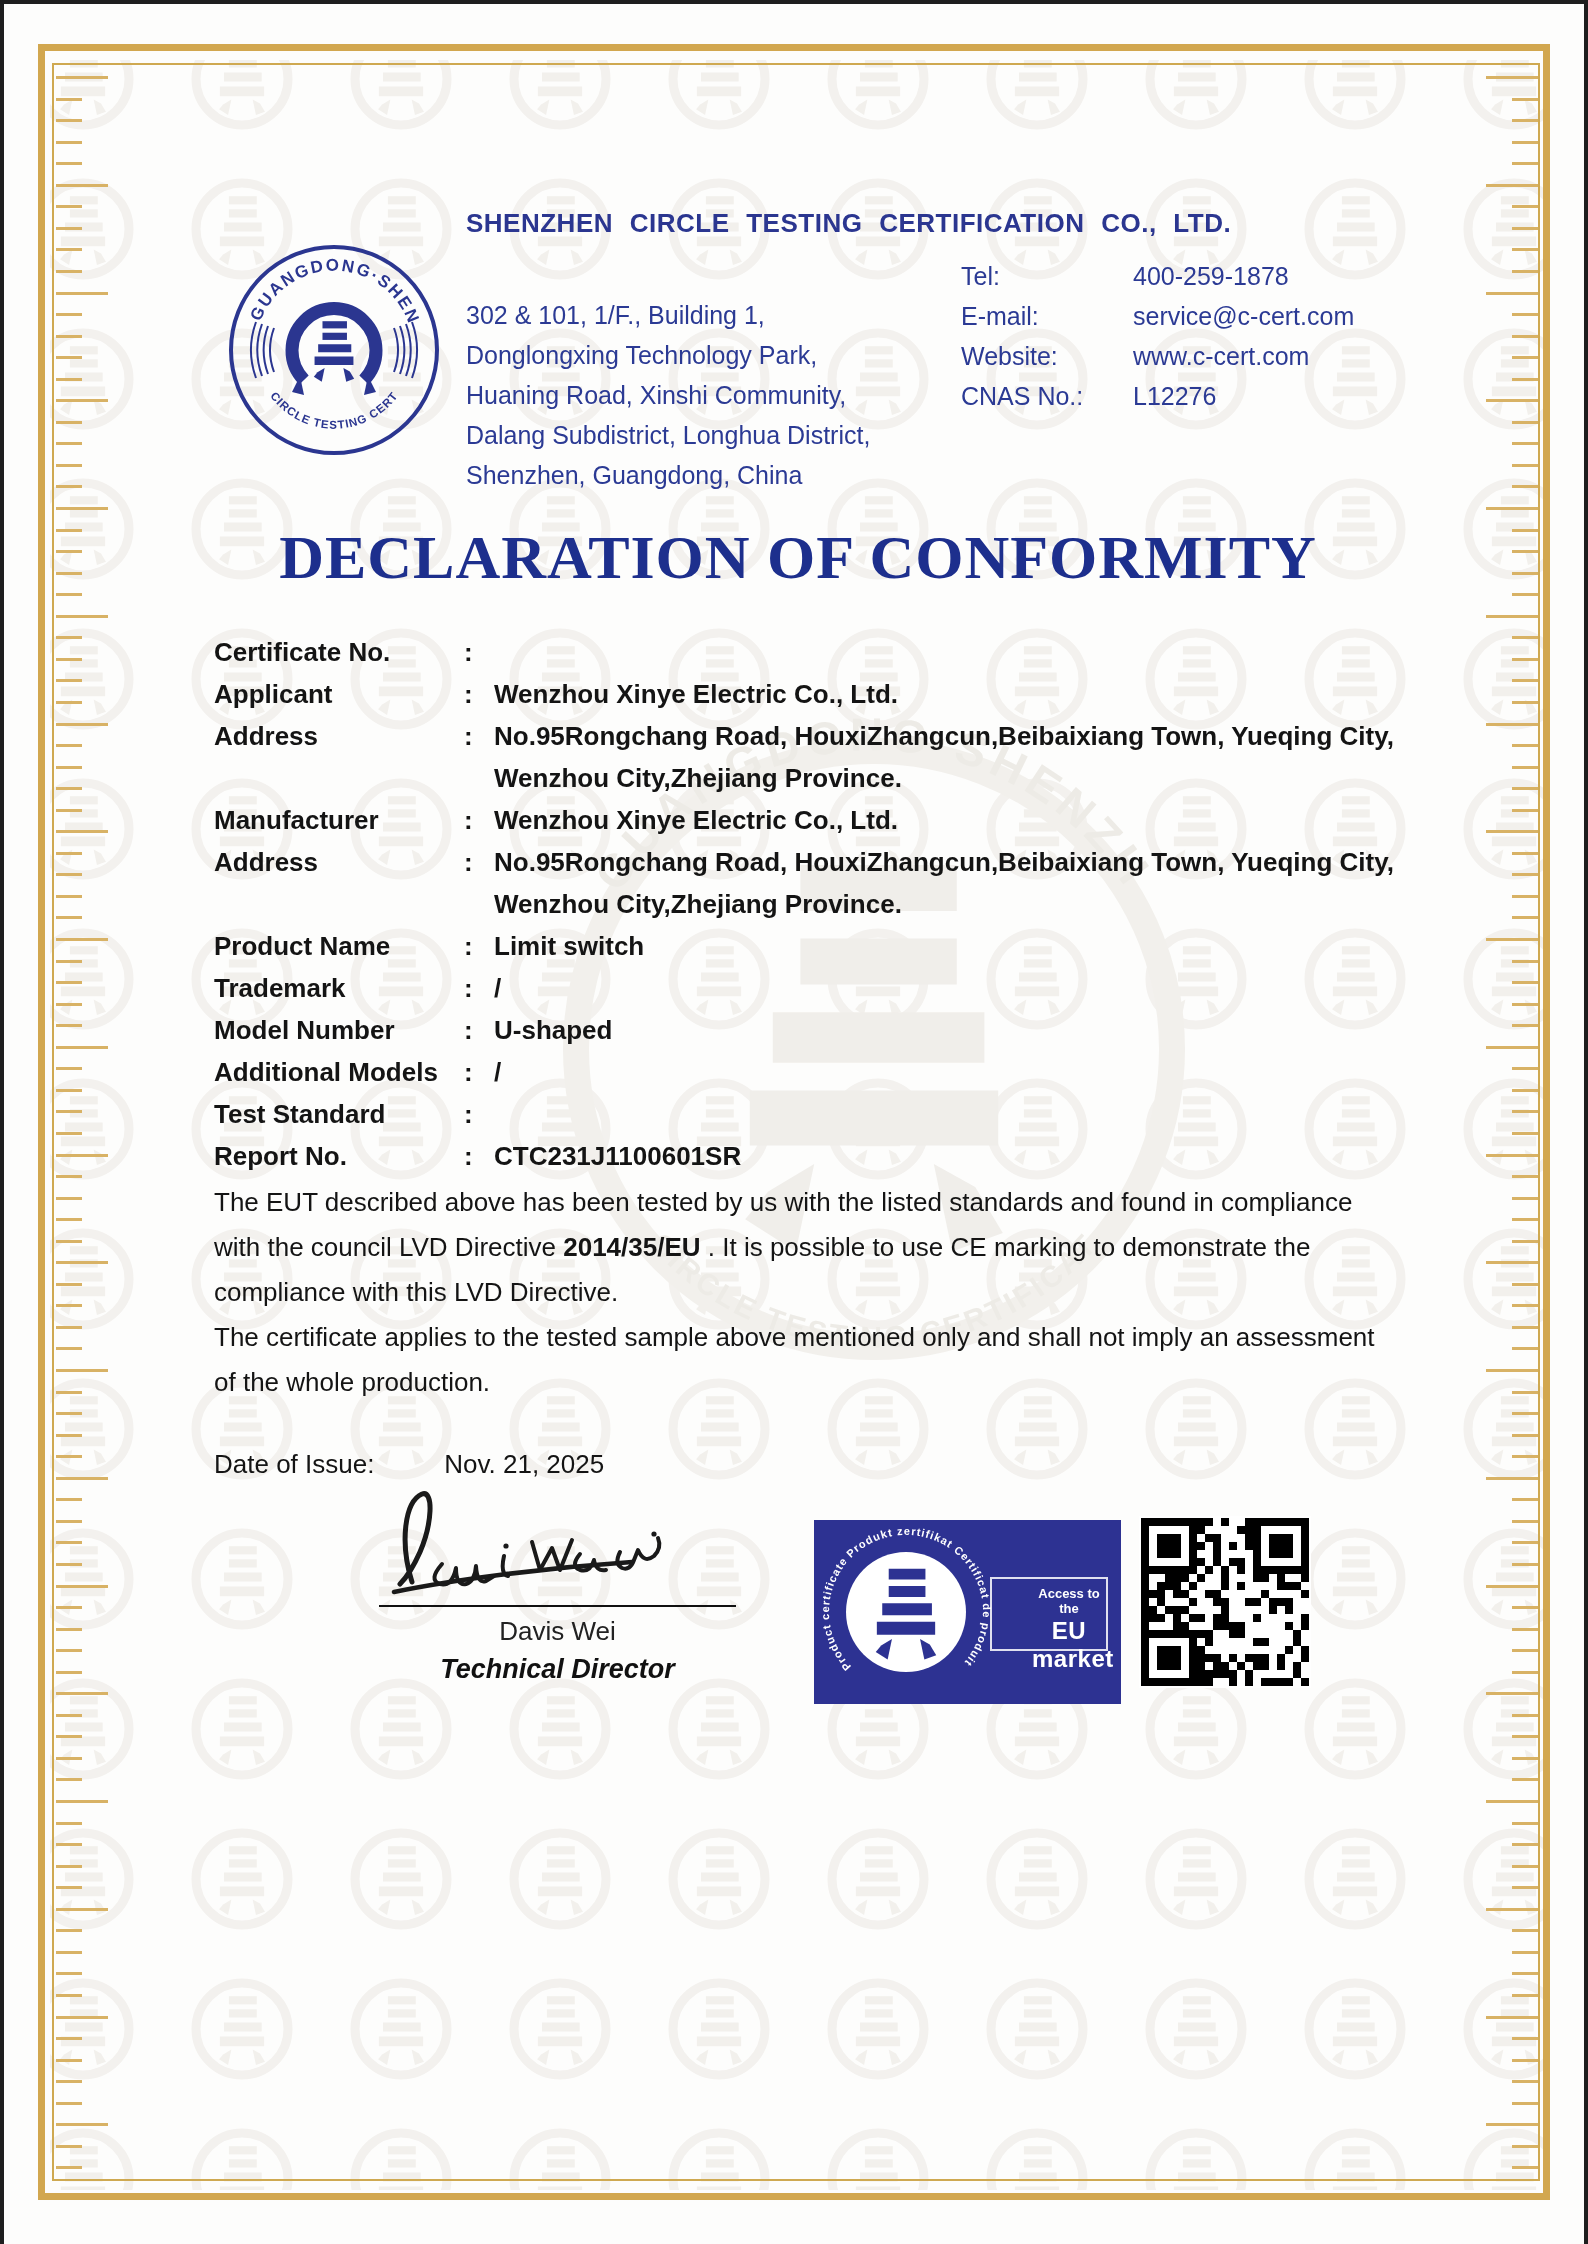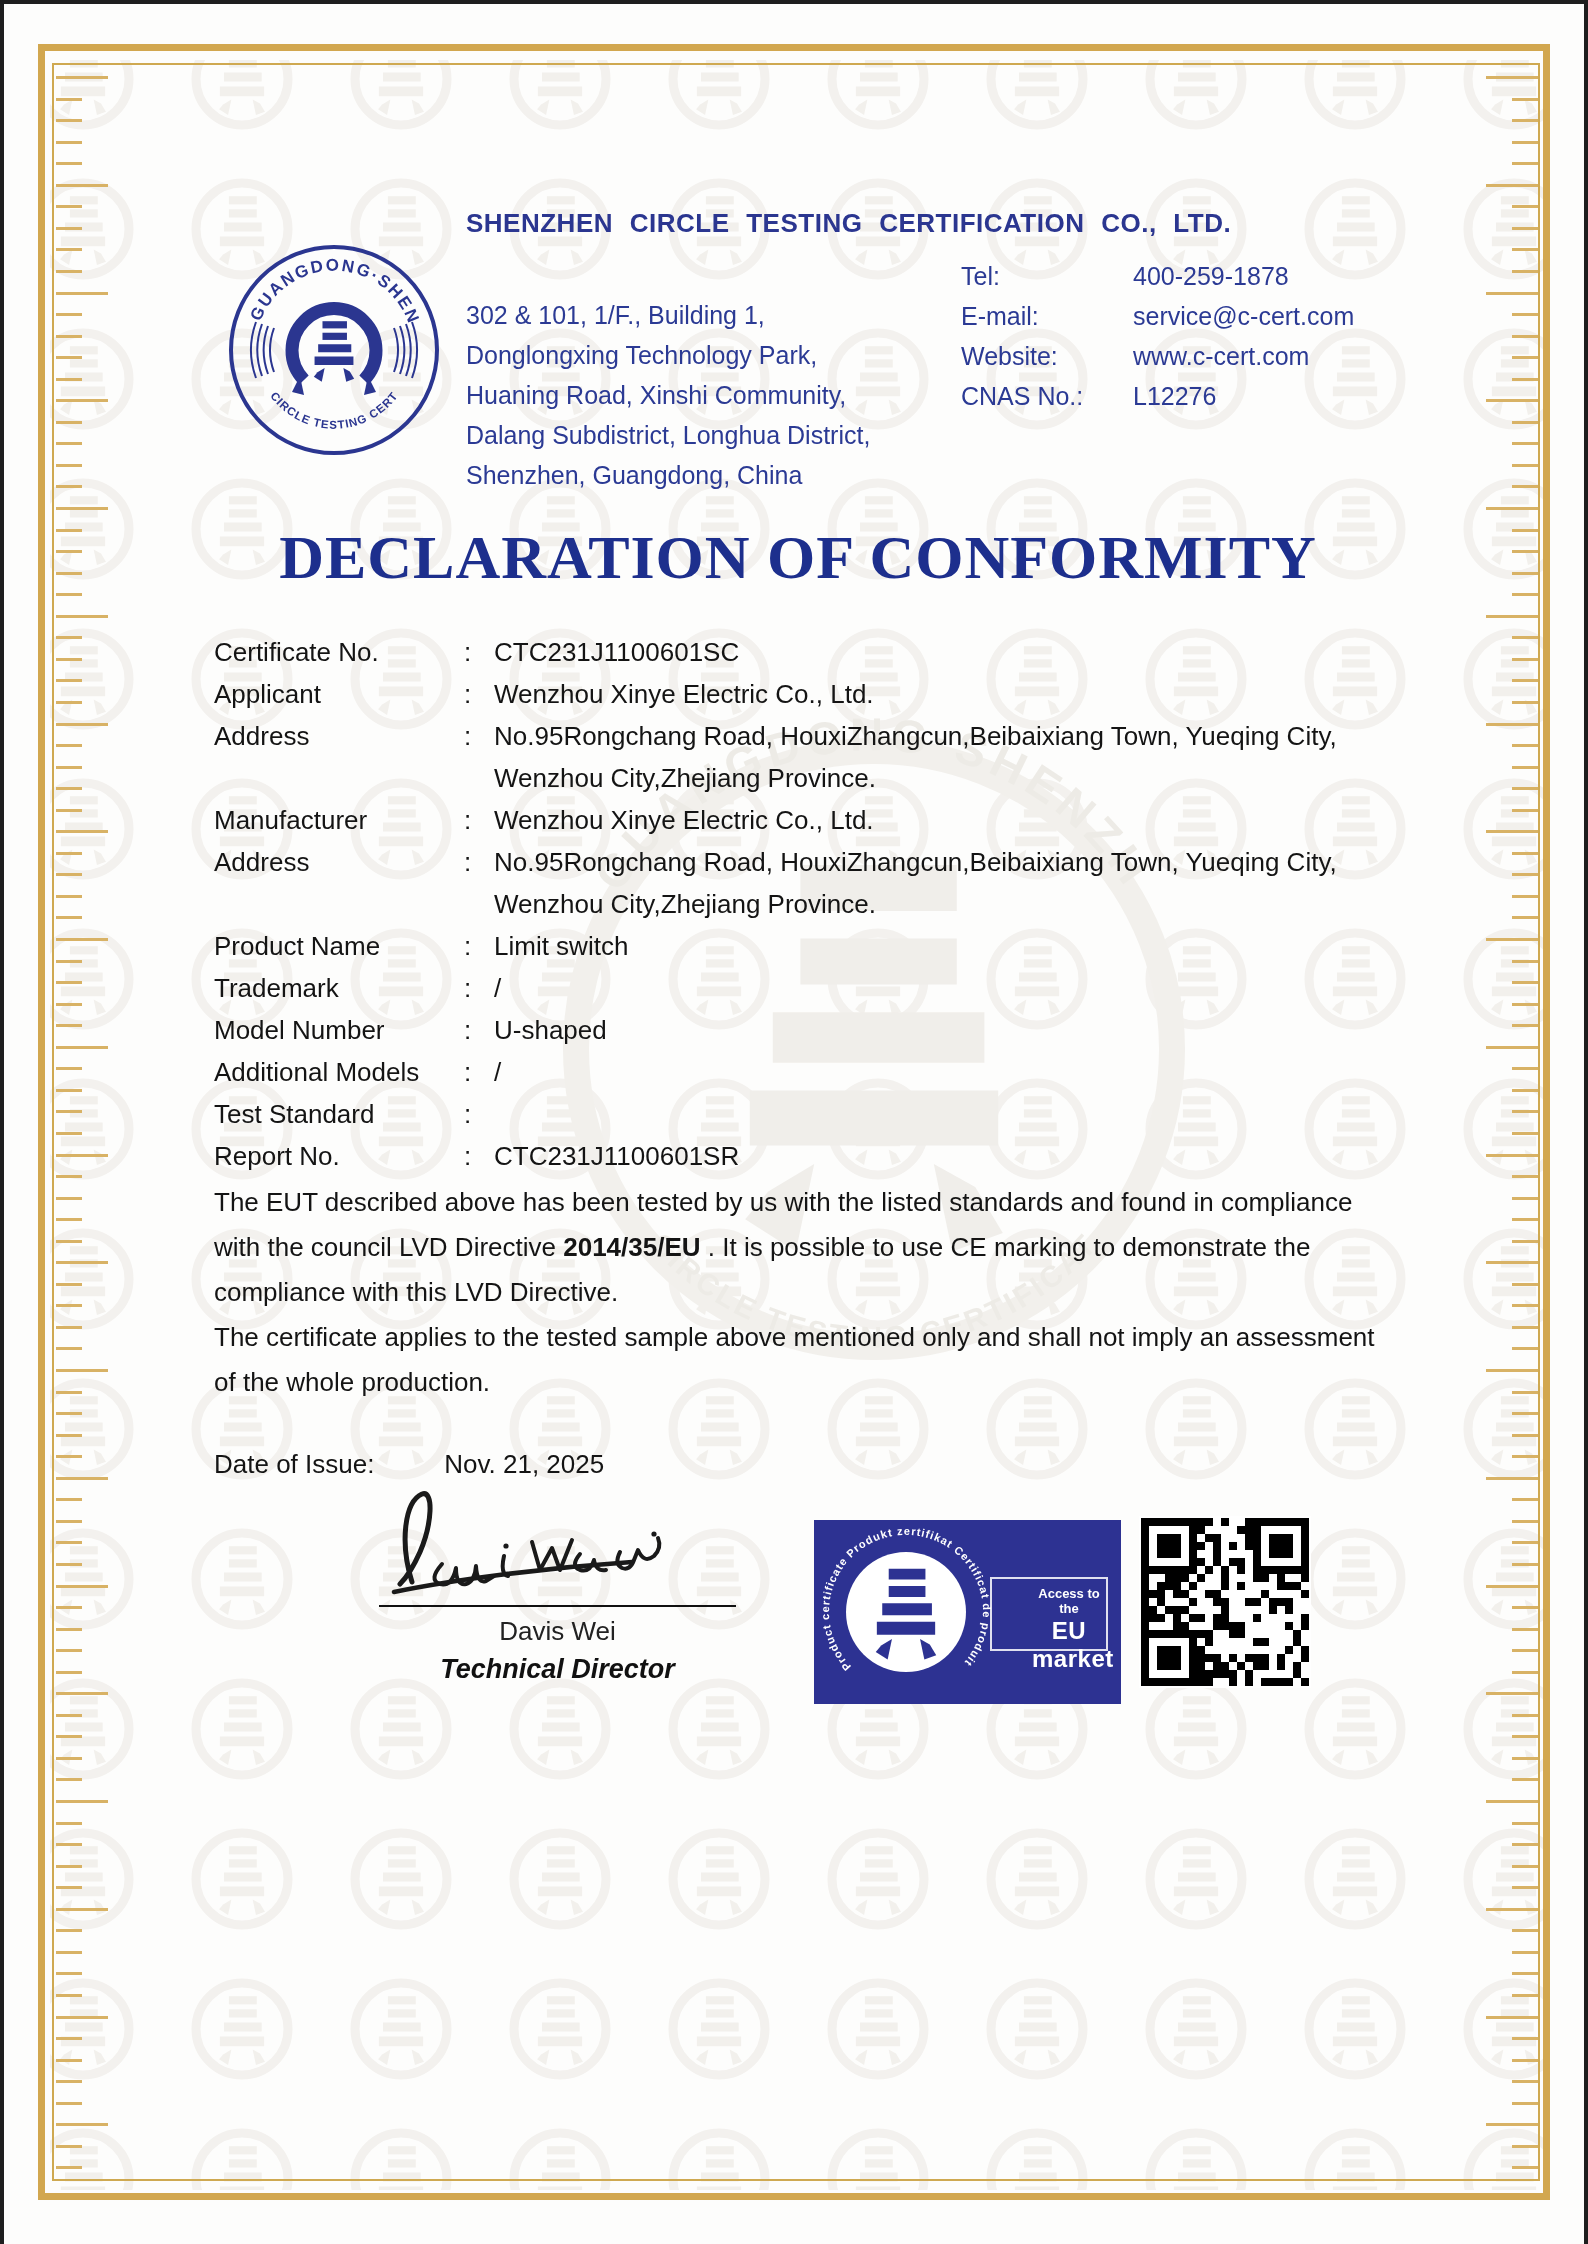--- a/index.html
+++ b/index.html
@@ -17,21 +17,21 @@
   .tick{position:absolute;height:3px;background:#d8b265;}
   
   .company-name{left:462px;top:204px;font-size:26px;font-weight:bold;color:#2b3690;letter-spacing:.5px;word-spacing:9px;}
   .addr{left:462px;top:252px;font-size:25px;line-height:40px;color:#2b3a94;margin-top:39px;}
   .contact-labels{left:957px;top:252px;font-size:25px;line-height:40px;color:#2b3a94;}
   .contact-values{left:1129px;top:252px;font-size:25px;line-height:40px;color:#2b3a94;}
   
   .doc-title{left:0;top:518px;width:1588px;text-align:center;
     font-family:"Liberation Serif", serif;font-weight:bold;font-size:62px;color:#1d2f8d;letter-spacing:1px;}
   
-  .fields{left:210px;top:627px;width:1240px;font-size:26px;font-weight:normal;color:#141414;line-height:42px;}
+  .fields{left:210px;top:627px;width:1240px;font-size:26px;font-weight:bold;color:#141414;line-height:42px;}
   .frow{display:flex;align-items:flex-start;}
   .flabel{flex:0 0 250px;}
   .fcolon{flex:0 0 30px;}
   .fvalue{width:950px;}
   
   .paras{left:210px;top:1176px;width:1175px;font-size:26px;line-height:45px;color:#141414;}
   .paras b{font-weight:bold;}
   
   .issue{left:210px;top:1445px;font-size:26px;font-weight:normal;color:#141414;}
   .issue-label{display:inline-block;width:223px;}
@@ -331,21 +331,20 @@
     <div>www.c-cert.com</div>
     <div>L12276</div>
   </div>
 
   <div class="abs doc-title">DECLARATION OF CONFORMITY</div>
 
   <div class="abs fields">
     <div class="frow">
       <span class="flabel">Certificate No.</span>
       <span class="fcolon">:</span>
-      <span class="fvalue">CTC231J1100601SC</span>
     </div>
     <div class="frow">
       <span class="flabel">Applicant</span>
       <span class="fcolon">:</span>
       <span class="fvalue">Wenzhou Xinye Electric Co., Ltd.</span>
     </div>
     <div class="frow">
       <span class="flabel">Address</span>
       <span class="fcolon">:</span>
       <span class="fvalue">No.95Rongchang Road, HouxiZhangcun,Beibaixiang Town, Yueqing City, Wenzhou City,Zhejiang Province.</span>

